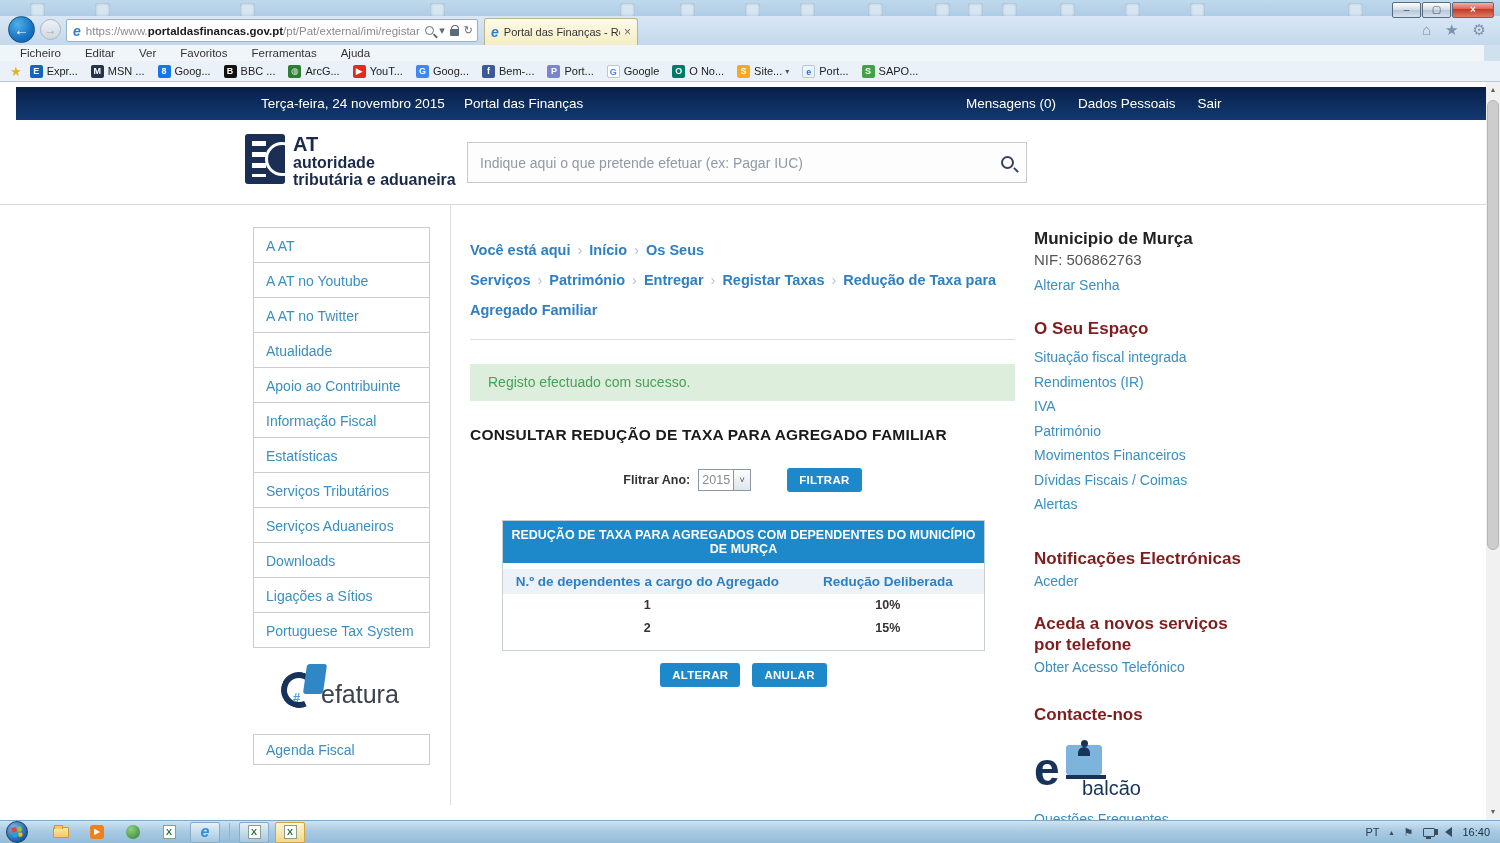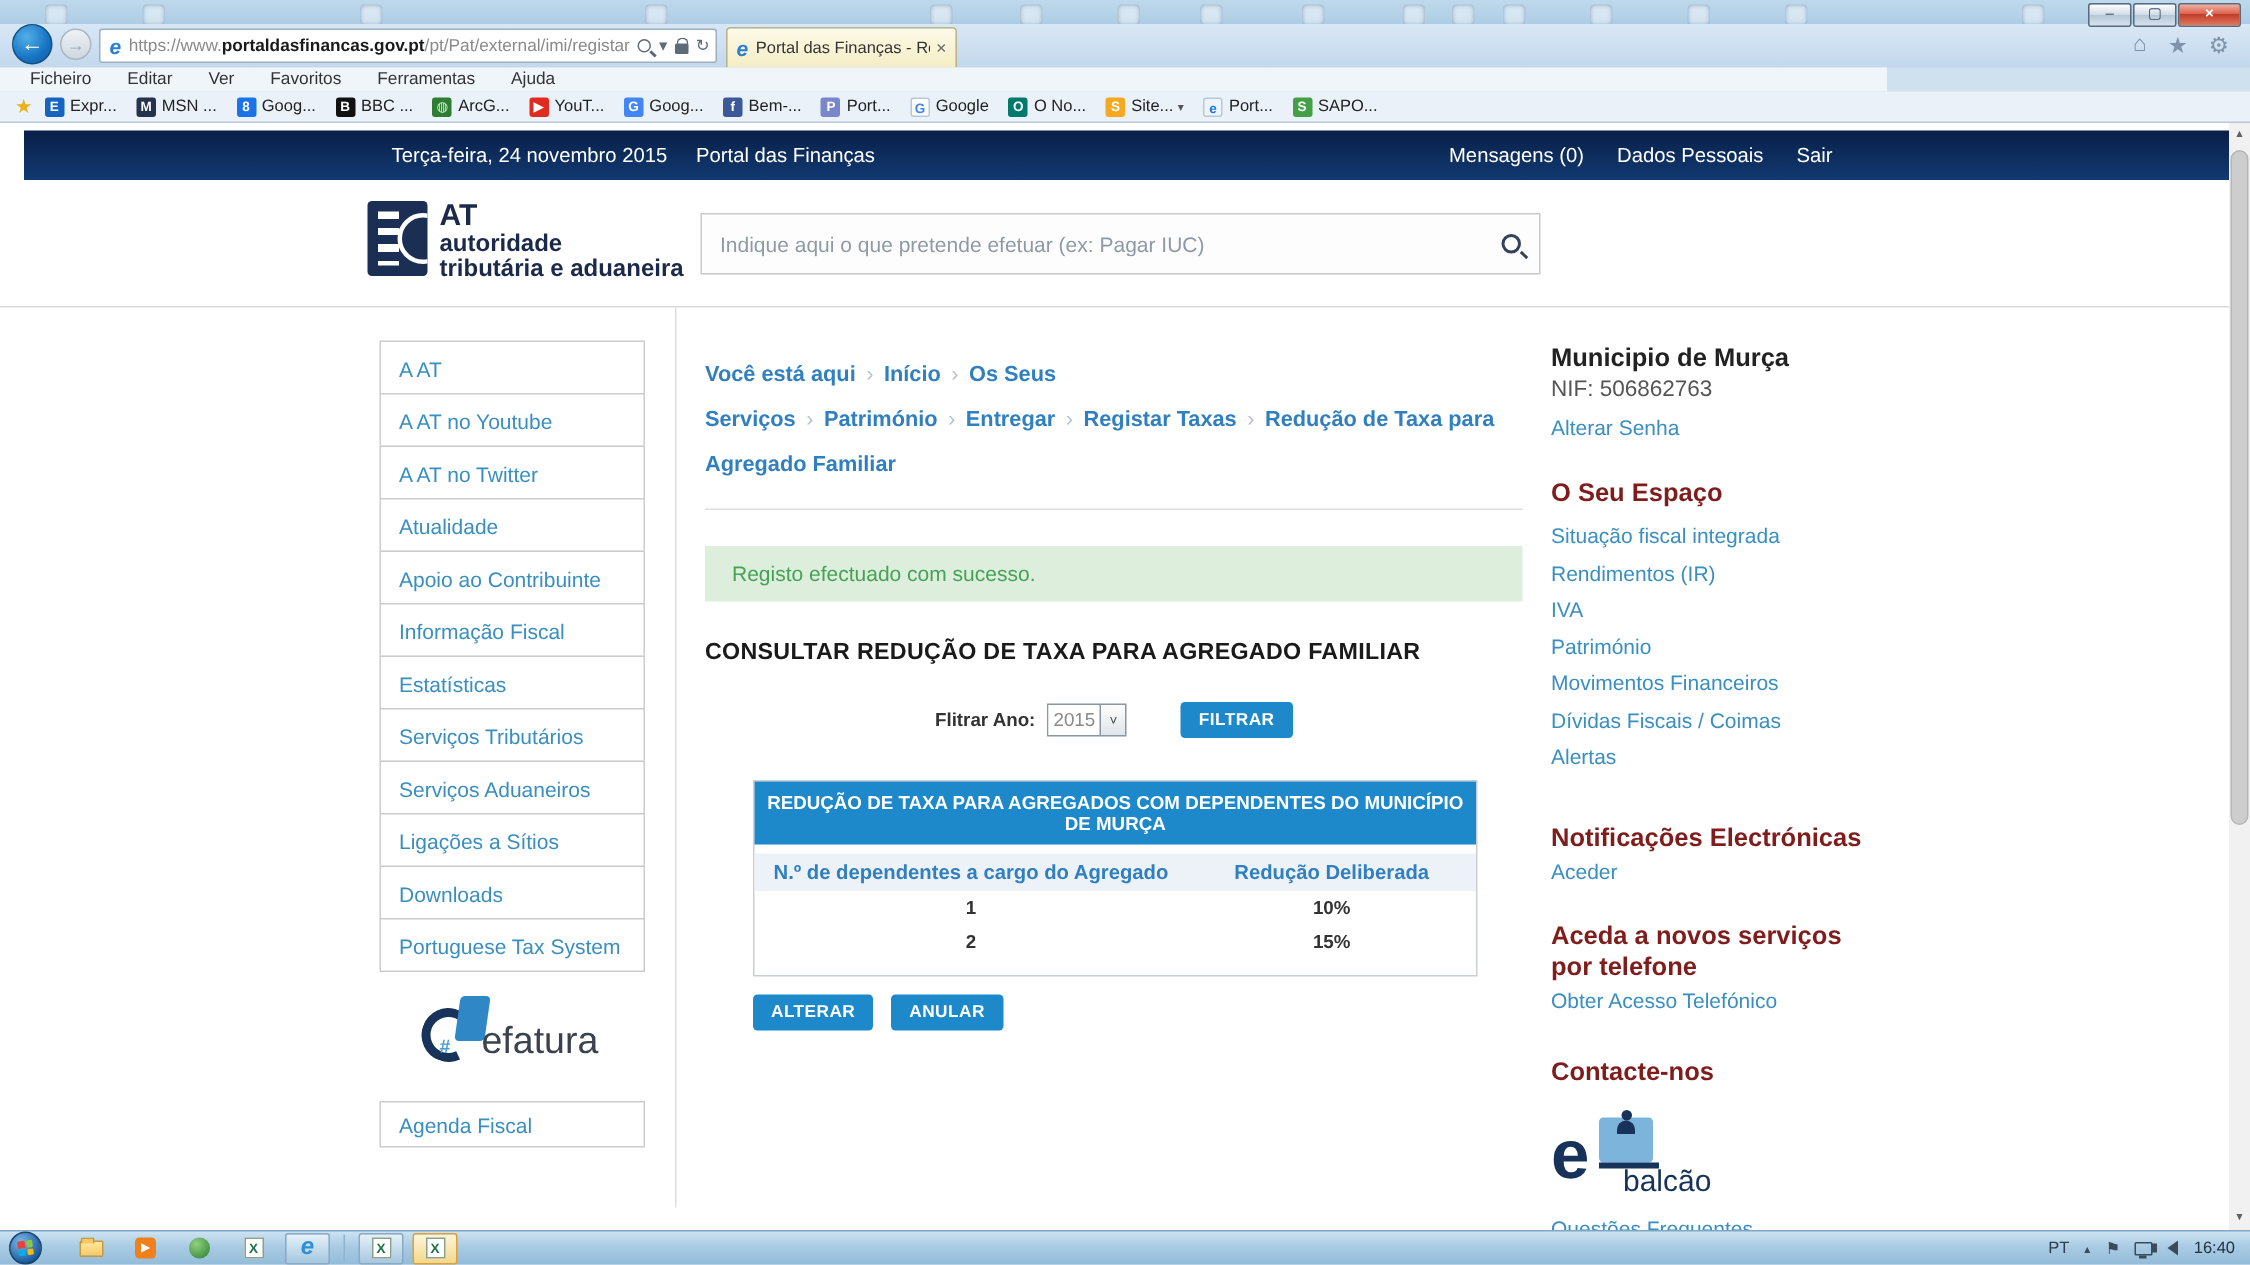--- a/index.html
+++ b/index.html
@@ -39,21 +39,21 @@
   .lock { width:9px; height:7px; background:#5d6b79; border-radius:1px; position:relative; display:inline-block; margin-top:4px; }
   .lock:before { content:""; position:absolute; left:1.5px; top:-4px; width:6px; height:5px;
     border:1.5px solid #5d6b79; border-bottom:none; border-radius:4px 4px 0 0; }
   .tab { position:absolute; top:2px; left:484px; width:154px; height:27px;
     background:linear-gradient(#fdfae8,#f4edc4); border:1px solid #b9b48e; border-bottom:none;
     border-radius:3px 3px 0 0; display:flex; align-items:center; padding:0 6px; }
   .tab-title { font-size:11px; color:#333; white-space:nowrap; overflow:hidden; flex:1; margin-left:5px; }
   .tab-close { color:#6b6b6b; font-size:12px; margin-left:4px; }
   .cmd-icons { position:absolute; top:5px; right:14px; display:flex; gap:14px; color:#7e93a8; font-size:15px; }
 
-  .menu-row { position:absolute; top:45px; left:0; width:1258px; height:16px; background:#f0f5fa;
+  .menu-row { position:absolute; top:45px; left:0; width:1484px; height:16px; background:#f0f5fa;
     font-size:11.5px; color:#333; padding-left:20px; display:flex; gap:24px; align-items:center; }
   .fav-row { position:absolute; top:61px; left:0; width:1500px; height:21px; background:#eaf1f8;
     border-bottom:1px solid #b9c8d8; display:flex; align-items:center; padding-left:6px; }
   .fav-star { color:#e8b21c; font-size:13px; margin:0 8px 0 4px; }
   .fav-item { display:flex; align-items:center; margin-right:13px; }
   .fav-ico { width:13px; height:13px; border-radius:2px; font-size:9px; font-weight:bold;
     font-style:normal; text-align:center; line-height:13px; display:inline-block; }
   .fav-label { font-size:11px; color:#222; margin-left:4px; white-space:nowrap; }
   .fav-caret { font-size:8px; color:#555; margin-left:3px; }
 
@@ -124,21 +124,21 @@
     border:none; border-radius:3px; padding:6px 12px; font-family:inherit; letter-spacing:.3px; cursor:pointer; }
   .btn-filtrar { margin-left:36px; }
   .tax-table { margin:28px 0 0 32px; width:483px; border:1px solid #c9ced3; background:#fff; padding-bottom:10px; }
   .t-caption { height:42px; background:#1d88ca; color:#fff; font-weight:bold; font-size:12.5px;
     display:flex; align-items:center; justify-content:center; text-align:center; padding:0 8px; }
   .t-head { display:flex; height:25px; background:#edf2f8; margin-top:6px; }
   .t-head div { font-size:13.5px; font-weight:bold; color:#2f7fc1; text-align:center; line-height:25px; }
   .t-c0 { width:60%; } .t-c1 { width:40%; }
   .t-row { display:flex; height:23px; }
   .t-row div { font-size:12.5px; font-weight:bold; color:#333; text-align:center; line-height:23px; }
-  .action-row { margin:12px 0 0 32px; width:483px; display:flex; gap:12px; }
+  .action-row { margin:12px 0 0 32px; width:483px; display:flex; justify-content:center; gap:12px; }
 
   
   .right-side { position:absolute; left:1034px; top:0; width:225px; }
   .rb-entity { margin-top:24px; font-size:17px; font-weight:bold; color:#222; }
   .rb-nif { font-size:15px; color:#555; margin-top:2px; }
   .rb-link { display:block; font-size:14px; color:#3a8fc0; margin-top:9px; cursor:pointer; }
   .rb-head { font-size:17px; font-weight:bold; color:#7f1d1d; margin-top:26px; }
   .rb-head-tight { margin-top:24px; }
   #espaco-links .rb-link { margin-top:0; line-height:24.5px; }
   .ebalcao { position:relative; width:130px; height:58px; margin-top:18px; }
@@ -344,22 +344,22 @@
       <div id="side-menu">
           <div class="side-item">A AT</div>
           <div class="side-item">A AT no Youtube</div>
           <div class="side-item">A AT no Twitter</div>
           <div class="side-item">Atualidade</div>
           <div class="side-item">Apoio ao Contribuinte</div>
           <div class="side-item">Informação Fiscal</div>
           <div class="side-item">Estatísticas</div>
           <div class="side-item">Serviços Tributários</div>
           <div class="side-item">Serviços Aduaneiros</div>
+          <div class="side-item">Downloads</div>
           <div class="side-item">Ligações a Sítios</div>
-          <div class="side-item">Downloads</div>
           <div class="side-item">Portuguese Tax System</div>
         </div>
       <div class="efatura">
         <span class="ef-arc"></span>
         <span class="ef-doc"></span>
         <span class="ef-hash">#</span>
         <span class="ef-text">efatura</span>
       </div>
       <div class="agenda-box">Agenda Fiscal</div>
     </div>

